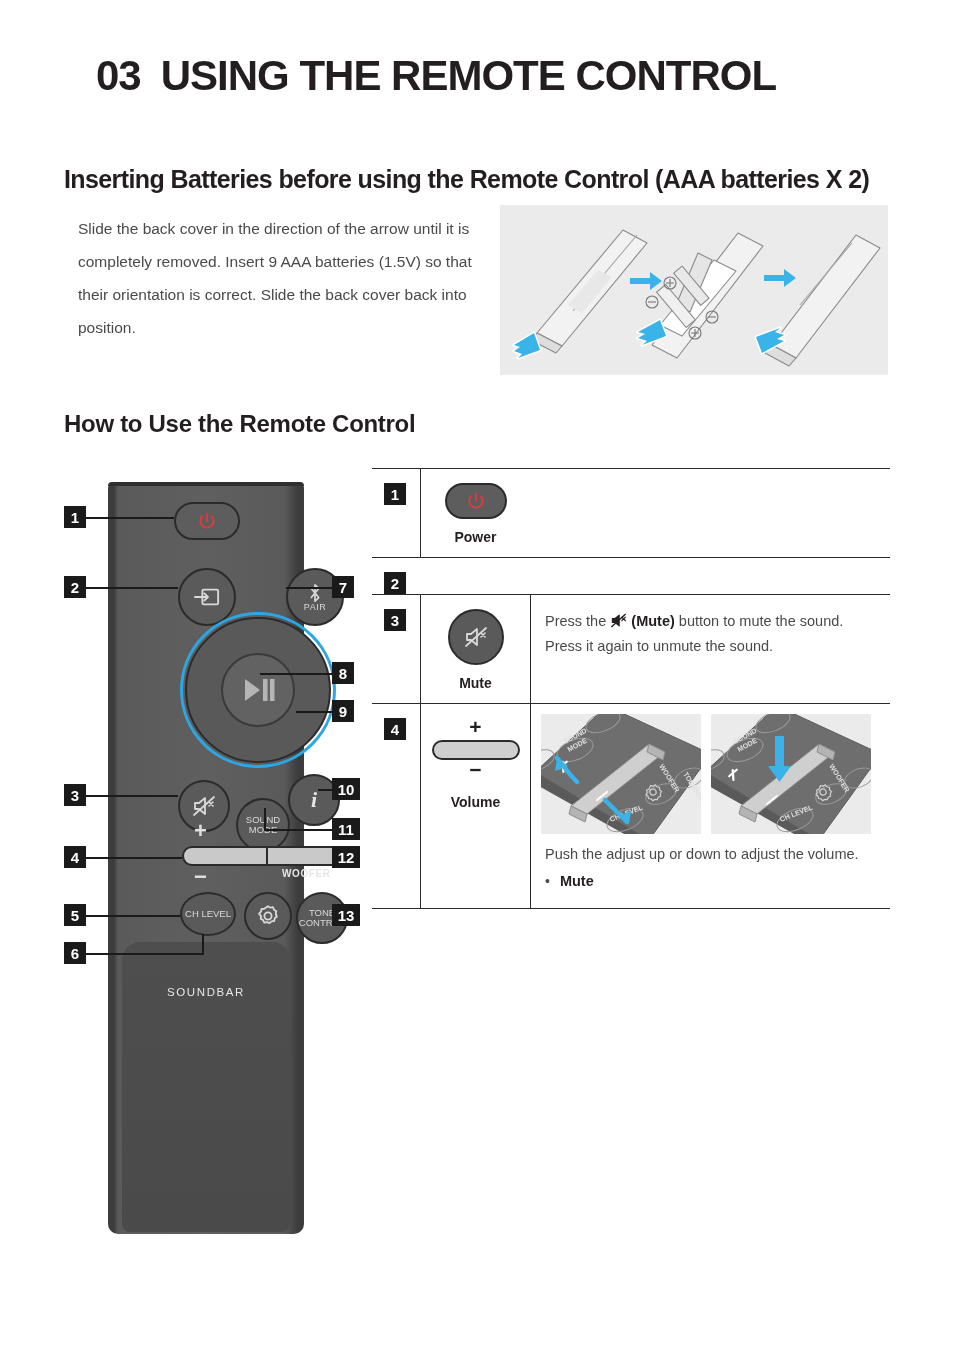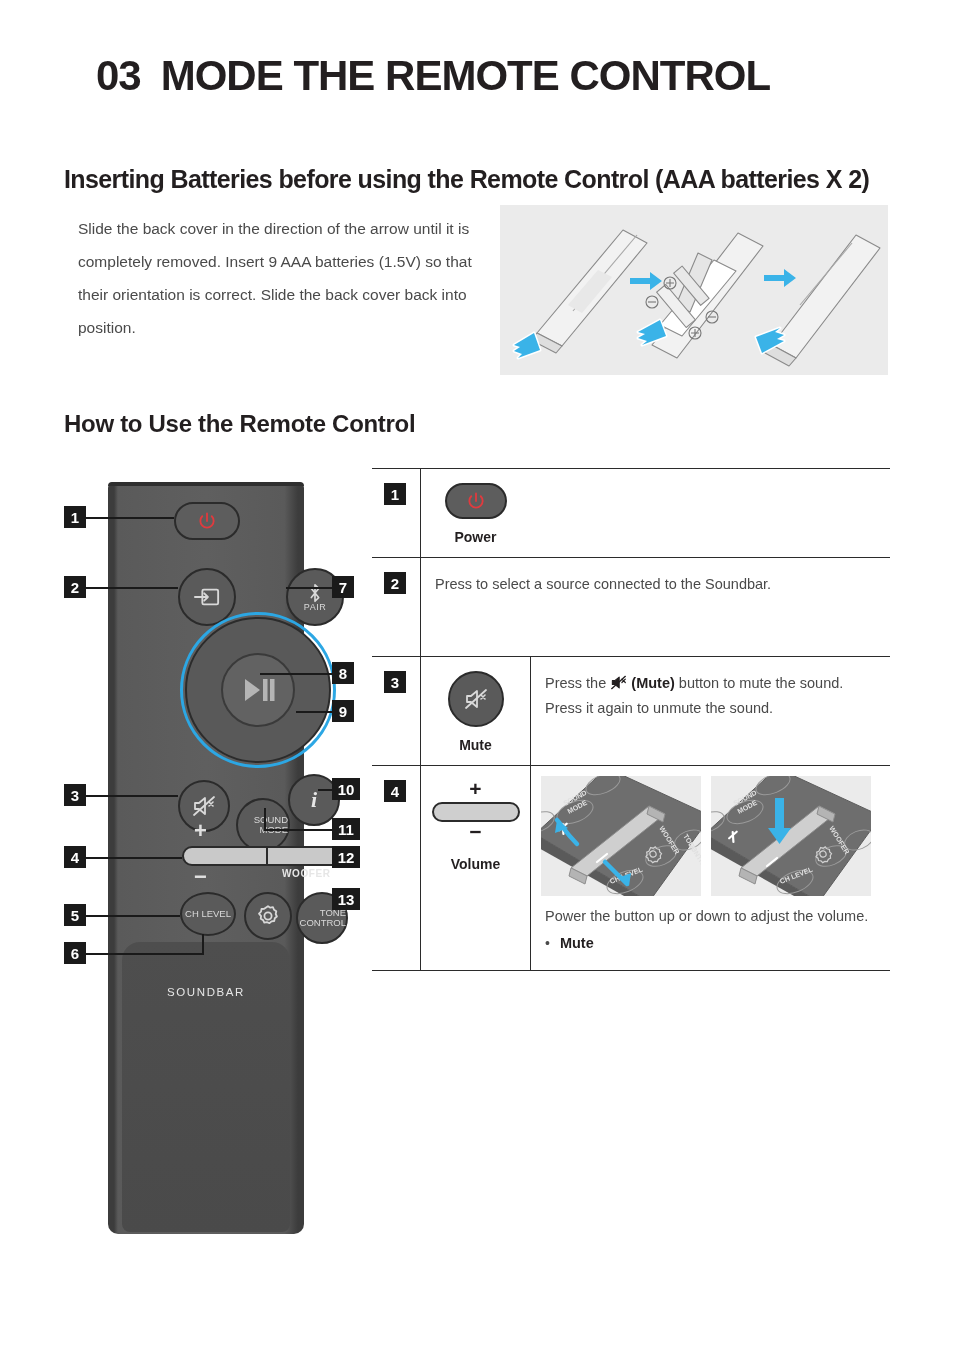--- a/index.html
+++ b/index.html
@@ -61,21 +61,21 @@
     background:linear-gradient(180deg,#4e4e4e,#4a4a4a);
     border-radius:18px 18px 8px 8px;
   }
   .soundbar-label{
     position:absolute;left:58px;top:518px;width:168px;text-align:center;
     color:#e6e6e6;font-size:11.5px;letter-spacing:1.6px;
   }
 
   .btn{position:absolute;box-sizing:border-box;border:2px solid #2b2b2b;
        display:flex;align-items:center;justify-content:center;
-       color:#d9d9d9;text-align:right;line-height:1.05;}
+       color:#d9d9d9;text-align:center;line-height:1.05;}
   .btn-oval{border-radius:28px;background:#5d5d5d;}
   .btn-circ{border-radius:50%;background:#5a5a5a;}
 
   .pwr-btn{left:110px;top:34px;width:66px;height:38px;}
   .src-btn{left:114px;top:100px;width:58px;height:58px;}
   .pair-btn{left:222px;top:100px;width:58px;height:58px;}
   .mute-btn{left:114px;top:312px;width:52px;height:52px;}
   .info-btn{left:224px;top:306px;width:52px;height:52px;}
   .sm-btn{left:172px;top:330px;width:54px;height:54px;font-size:9.5px;}
   .chl-btn{left:116px;top:424px;width:56px;height:44px;font-size:9.5px;}
@@ -153,21 +153,21 @@
   }
   .icon-svg{display:block;}
 </style>
 </head>
 <body>
 
 <div class="page">
 
   <div class="chapter">
     <span class="chapter-num">03</span>
-    <span class="chapter-title">MODE THE REMOTE CONTROL</span>
+    <span class="chapter-title">USING THE REMOTE CONTROL</span>
   </div>
 
   <div class="sec-h1">Inserting Batteries before using the Remote Control (AAA batteries X 2)</div>
 
   <div class="intro">Slide the back cover in the direction of the arrow until it is completely removed. Insert 9 AAA batteries (1.5V) so that their orientation is correct. Slide the back cover back into position.</div>
 
   <div class="batt-box">
     <svg width="388" height="170" viewBox="0 0 388 170" class="icon-svg">
       <g fill="#f2f2f2" stroke="#8a8a8a" stroke-width="1.1" stroke-linejoin="round">
 
@@ -324,21 +324,21 @@
     <div class="cnum wide" style="left:268px;top:310px;">10</div>
     <div class="lead" style="left:254px;top:321px;width:14px;"></div>
 
     <div class="cnum wide" style="left:268px;top:350px;">11</div>
     <div class="lead" style="left:200px;top:361px;width:68px;"></div>
     <div class="leadv" style="left:200px;top:340px;height:22px;"></div>
 
     <div class="cnum wide" style="left:268px;top:378px;">12</div>
     <div class="lead" style="left:284px;top:389px;width:0px;"></div>
 
-    <div class="cnum wide" style="left:268px;top:420px;">13</div>
+    <div class="cnum wide" style="left:268px;top:436px;">13</div>
     <div class="lead" style="left:280px;top:447px;width:0px;"></div>
   </div>
 
   <div class="tbl">
 
     <div class="trow">
       <div class="c-no">
         <div class="cnum" style="position:relative;left:0;top:0;">1</div>
       </div>
       <div class="c-btn">
@@ -349,21 +349,20 @@
           </svg>
         </div>
         <div class="tbl-btn-label">Power</div>
       </div>
     </div>
 
     <div class="trow">
       <div class="c-no">
         <div class="cnum" style="position:relative;left:0;top:0;">2</div>
       </div>
-      <div class="c-desc" style="min-height:98px;">Press to select a source connected to the Soundbar.</div>
     </div>
 
     <div class="trow">
       <div class="c-no">
         <div class="cnum" style="position:relative;left:0;top:0;">3</div>
       </div>
       <div class="c-btn">
         <div class="tb-circ">
           <svg width="24" height="22" viewBox="0 0 24 22">
             <path d="M3 8h4l6-5v16l-6-5H3z" fill="none" stroke="#d9d9d9" stroke-width="1.8" stroke-linejoin="round"></path>
@@ -486,21 +485,21 @@
 
               <g>
                 <rect x="64" y="22" width="9" height="32" fill="#3ab3e8"></rect>
                 <path d="M57 52 h23 l-11.5 16 z" fill="#3ab3e8"></path>
               </g>
             </svg>
           </div>
         </div>
 
         <div class="vol-note">
-          <div>Power the button up or down to adjust the volume.</div>
+          <div>Push the adjust up or down to adjust the volume.</div>
           <div class="bullet-row">
             <span class="bullet-dot">•</span>
             <div>
               <b class="strong">Mute</b>
             </div>
           </div>
         </div>
       </div>
     </div>
   </div>

